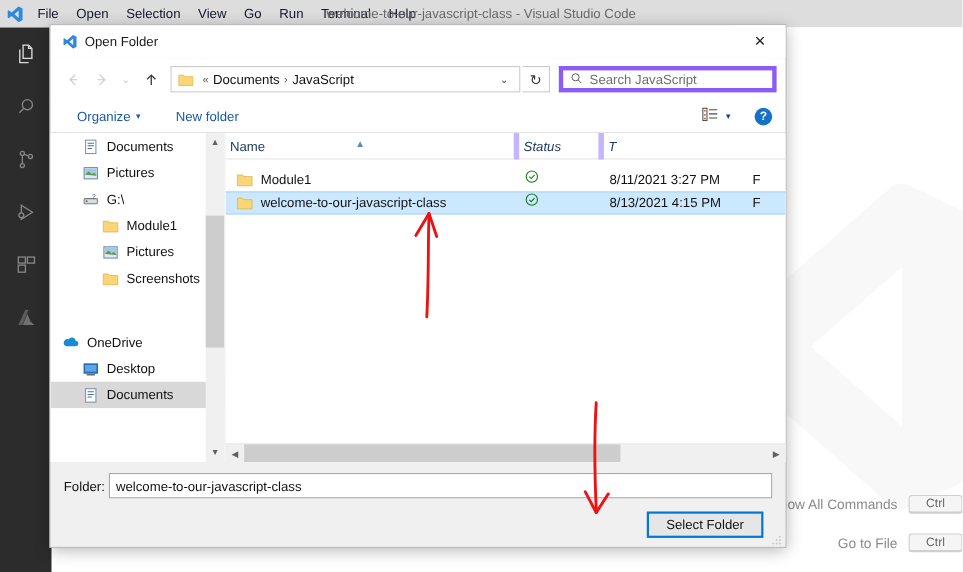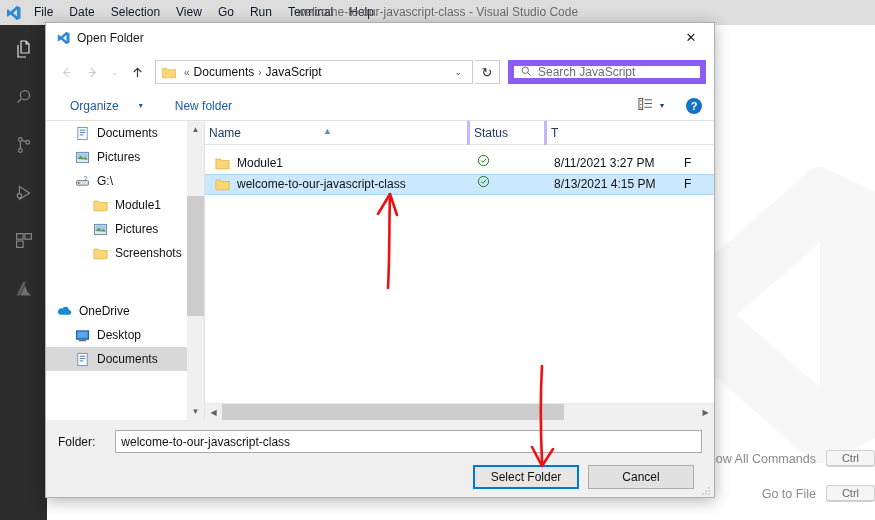--- a/index.html
+++ b/index.html
@@ -91,30 +91,30 @@
   }
   .bc-folder-icon { margin: 0 4px 0 2px; }
   .bc-chev { color: #555; font-size: 10px; margin: 0 4px; }
   .bc-seg { font-size: 12px; color: #111; white-space: nowrap; }
   .bc-arrow { margin-left: auto; color: #444; font-size: 9px; padding: 0 6px; }
   .refresh-btn {
     width: 25px; height: 24px; border: 1px solid #ccc; border-left: none; background: #fff;
     display: flex; align-items: center; justify-content: center; color: #333; font-size: 13px;
   }
   .searchbox {
-    width: 198px; height: 24px; border: 6px solid #8b5cf6; background: #fff;
+    width: 198px; height: 24px; border: 4px solid #8b5cf6; background: #fff;
     display: flex; align-items: center; padding: 0 6px; margin-left: 6px; gap: 6px;
   }
   .search-ph { font-size: 12px; color: #6d6d6d; }
 
   .dlg-toolbar {
     height: 30px; background: #ffffff; border-bottom: 1px solid #e2e2e2;
     display: flex; align-items: center; padding: 0 12px; gap: 0; flex: none;
   }
-  .tb-item { font-size: 12px; color: #1b5aa8; padding: 0 10px 0 0; display: flex; align-items: center; gap: 20px; }
+  .tb-item { font-size: 12px; color: #1b5aa8; padding: 0 10px 0 0; display: flex; align-items: center; gap: 5px; }
   .tb-item.plain { color: #1b5aa8; padding-left: 12px; }
   .tb-caret { font-size: 8px; color: #1b5aa8; }
   .tb-spacer { flex: 1; }
   .viewicon { display: flex; align-items: center; gap: 7px; }
   .help-btn {
     width: 16px; height: 16px; border-radius: 50%; background: #1572c4;
     color: #fff; font-size: 11px; font-weight: bold; display: flex;
     align-items: center; justify-content: center; margin-left: 22px;
   }
 
@@ -146,42 +146,42 @@
 
   .divider-v { width: 1px; background: #e2e2e2; flex: none; }
 
   
   .filelist { flex: 1; display: flex; flex-direction: column; min-width: 0; background: #fff; position: relative; }
   .col-head {
     height: 24px; display: flex; align-items: center; border-bottom: 1px solid #e5e5e5;
     font-size: 12px; color: #1f3a63; flex: none; position: relative;
   }
   .col { padding-left: 4px; position: relative; height: 24px; line-height: 24px; overflow: hidden; white-space: nowrap; }
-  .col + .col { border-left: 3px solid #c4b5fd; }
+  .col + .col { border-left: 5px solid #c4b5fd; font-style: italic; }
   .c-name { width: 262px; flex: none; }
   .c-status { width: 77px; flex: none; }
   .c-date { width: 130px; flex: none; }
   .c-type { flex: 1; }
   .sort-caret {
     position: absolute; left: 118px; top: -2px; font-size: 9px; color: #5a8ac0;
   }
   .rows { flex: 1; overflow: hidden; }
   .frow { height: 21px; display: flex; align-items: center; font-size: 12px; color: #111; }
   .frow.selected { background: #cce8ff; border-top: 1px solid #a8d6f5; border-bottom: 1px solid #a8d6f5; }
   .fcell { padding-left: 10px; height: 21px; line-height: 21px; display: flex; align-items: center; overflow: hidden; white-space: nowrap; }
   .fname { gap: 7px; }
 
   .hscroll { height: 17px; background: #f0f0f0; display: flex; align-items: center; flex: none; border-top: 1px solid #e8e8e8; }
   .hs-arrow { width: 17px; height: 17px; display: flex; align-items: center; justify-content: center; font-size: 8px; color: #606060; flex: none; }
   .hs-track { flex: 1; height: 17px; position: relative; }
   .hs-thumb { position: absolute; top: 0; height: 17px; background: #cdcdcd; }
 
   
   .dlg-footer { flex: none; background: #f0f0f0; padding: 10px 12px 8px 12px; position: relative; }
-  .folder-row { display: flex; align-items: center; gap: 20px; }
+  .folder-row { display: flex; align-items: center; gap: 4px; }
   .folder-label { font-size: 12px; color: #111; }
   .folder-input {
     flex: 1; height: 23px; border: 1px solid #aaaaaa; background: #fff;
     display: flex; align-items: center; padding: 0 5px; font-size: 12px; color: #111;
   }
   .btn-row { display: flex; justify-content: flex-end; gap: 9px; margin-top: 12px; padding-right: 8px; }
   .btn {
     width: 106px; height: 24px; font-size: 12px; color: #111;
     display: flex; align-items: center; justify-content: center;
     border: 1px solid #adadad; background: #e1e1e1;
@@ -198,21 +198,21 @@
 <div id="vscode">
 
   <div class="titlebar">
     <div class="vs-logo">
       <svg width="16" height="16" viewBox="0 0 16 16">
         <path d="M12.3 1.1 15.2 2.5c.2.1.3.3.3.5v10c0 .2-.1.4-.3.5l-2.9 1.4c-.3.1-.6.1-.8-.1L5.6 9.6 2.9 11.7l-.9-.5V4.8l.9-.5 2.7 2.1 5.9-5.2c.2-.2.5-.2.8-.1zM12 4.6 8.1 8 12 11.4V4.6z" fill="#2e8ad8"></path>
       </svg>
     </div>
     <div class="menu-items">
       <div class="menu-item">File</div>
-      <div class="menu-item">Date</div>
+      <div class="menu-item">Open</div>
       <div class="menu-item">Selection</div>
       <div class="menu-item">View</div>
       <div class="menu-item">Go</div>
       <div class="menu-item">Run</div>
       <div class="menu-item">Terminal</div>
       <div class="menu-item">Help</div>
     </div>
     <div class="title-center">welcome-to-our-javascript-class - Visual Studio Code</div>
   </div>
 
@@ -562,21 +562,20 @@
 
   <div class="dlg-footer">
     <div class="folder-row">
       <span class="folder-label">Folder:</span>
       <div class="folder-input">
         <span>welcome-to-our-javascript-class</span>
       </div>
     </div>
     <div class="btn-row">
       <div class="btn primary">Select Folder</div>
-      <div class="btn">Cancel</div>
     </div>
     <div class="resize-grip">
       <svg width="10" height="10" viewBox="0 0 10 10" fill="#9a9a9a">
         <circle cx="8" cy="2" r="0.9"></circle>
           <circle cx="5" cy="5" r="0.9"></circle>
           <circle cx="8" cy="5" r="0.9"></circle>
         <circle cx="2" cy="8" r="0.9"></circle>
           <circle cx="5" cy="8" r="0.9"></circle>
           <circle cx="8" cy="8" r="0.9"></circle>
       </svg>

